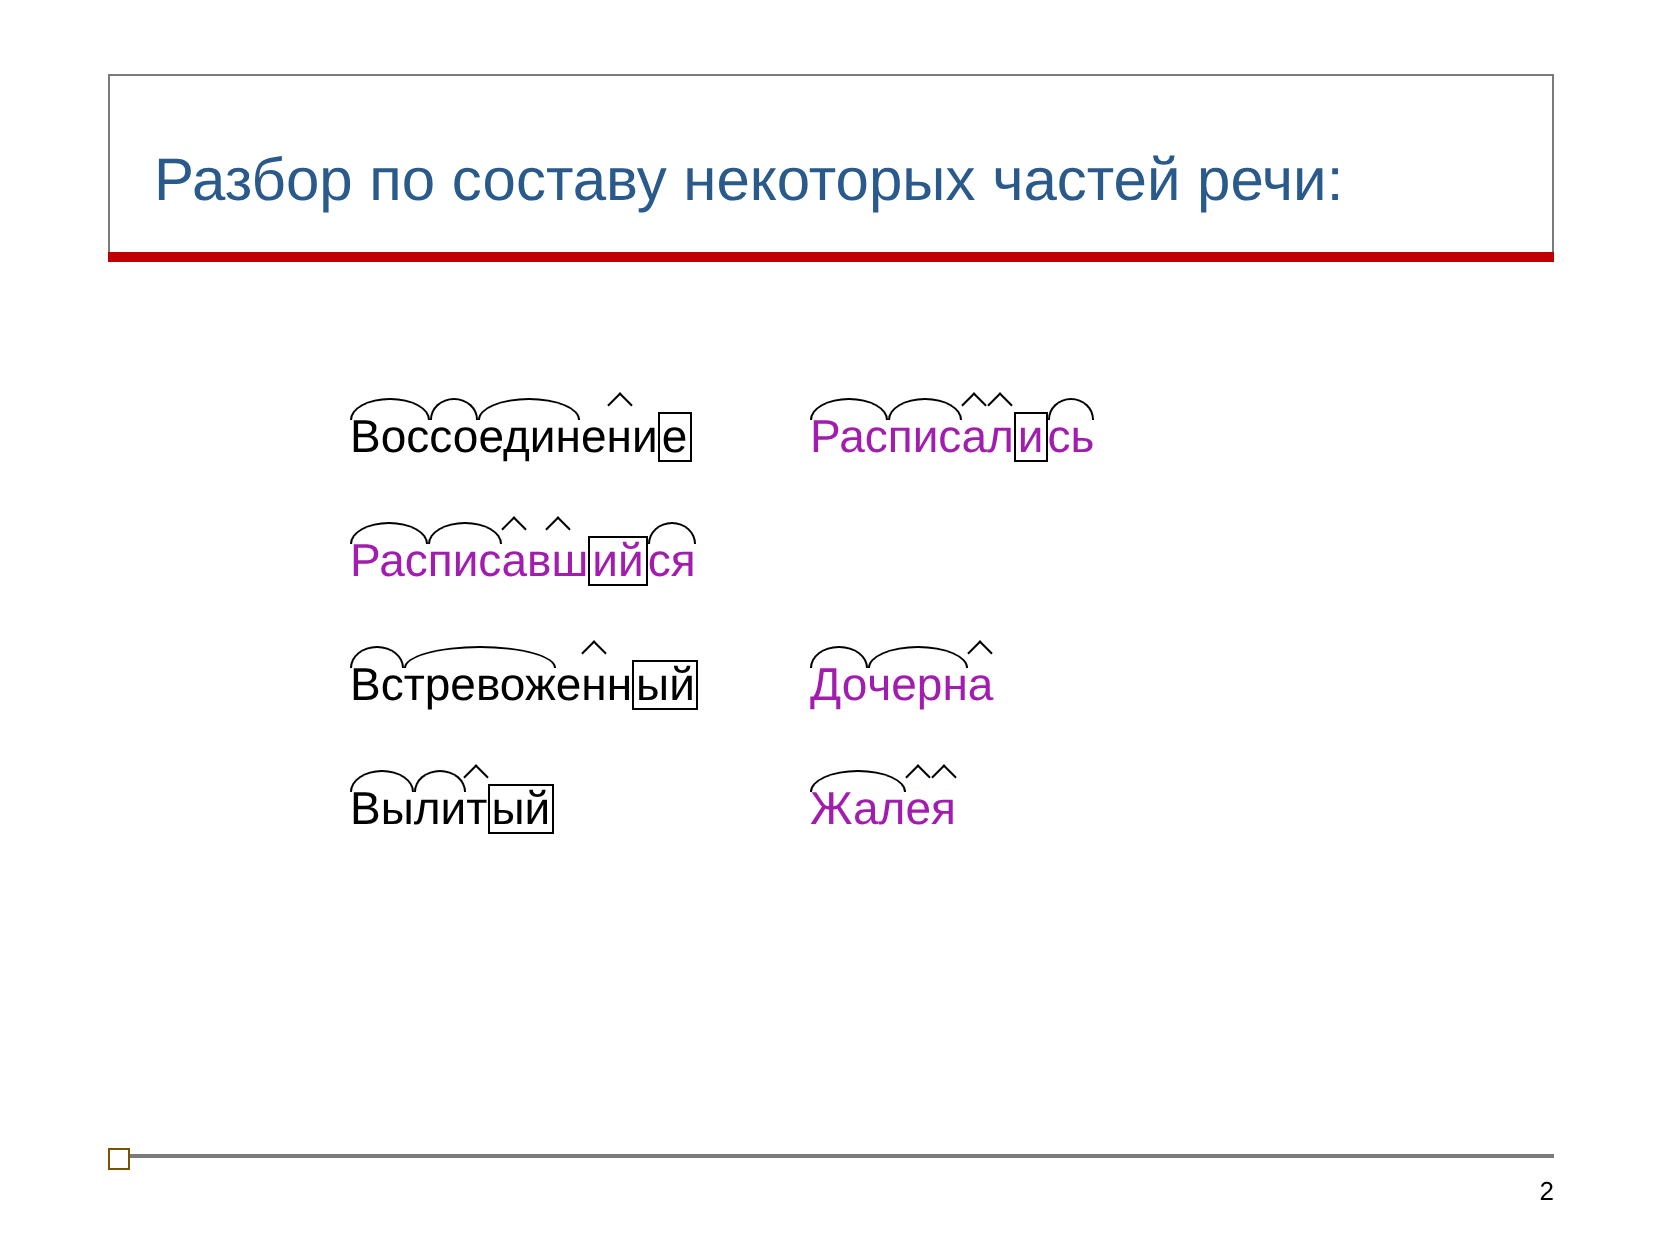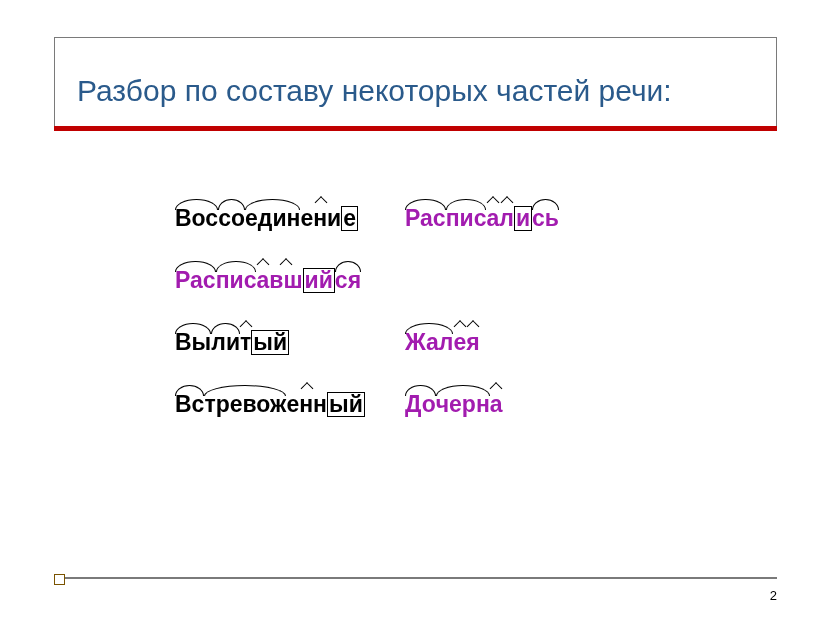--- a/index.html
+++ b/index.html
@@ -32,21 +32,20 @@
     height: 5px;
     background: #c00000;
     width: 100%;
     margin-top: -1px;
   }
   .words-region {
     position: absolute;
     left: 175px;
     top: 205px;
     width: 490px;
-    font-weight: bold;
   }
   .words-row {
     display: flex;
     margin-bottom: 35px;
   }
   .word-cell-left {
     width: 230px;
     font-size: 23px;
     color: #000;
     font-family: Arial, Helvetica, sans-serif;
@@ -136,26 +135,26 @@
 <div class="words-region">
 
 <div class="words-row">
       <div class="word-cell-left"><span class="mseg arc">Вос</span><span class="mseg arc">со</span><span class="mseg arc">един</span><span class="mseg caret">ени</span><span class="mseg boxed">е</span></div>
       <div class="word-cell-right"><span class="mseg arc">Рас</span><span class="mseg arc">пис</span><span class="mseg caret">а</span><span class="mseg caret">л</span><span class="mseg boxed">и</span><span class="mseg arc">сь</span></div>
     </div>
     <div class="words-row">
       <div class="word-cell-right"><span class="mseg arc">Рас</span><span class="mseg arc">пис</span><span class="mseg caret">а</span><span class="mseg caret">вш</span><span class="mseg boxed">ий</span><span class="mseg arc">ся</span></div>
     </div>
     <div class="words-row">
+      <div class="word-cell-left"><span class="mseg arc">Вс</span><span class="mseg arc">тревож</span><span class="mseg caret">енн</span><span class="mseg boxed">ый</span></div>
+      <div class="word-cell-right"><span class="mseg arc">До</span><span class="mseg arc">черн</span><span class="mseg caret">а</span></div>
+    </div>
+    <div class="words-row">
       <div class="word-cell-left"><span class="mseg arc">Вы</span><span class="mseg arc">ли</span><span class="mseg caret">т</span><span class="mseg boxed">ый</span></div>
       <div class="word-cell-right"><span class="mseg arc">Жал</span><span class="mseg caret">е</span><span class="mseg caret">я</span></div>
-    </div>
-    <div class="words-row">
-      <div class="word-cell-left"><span class="mseg arc">Вс</span><span class="mseg arc">тревож</span><span class="mseg caret">енн</span><span class="mseg boxed">ый</span></div>
-      <div class="word-cell-right"><span class="mseg arc">До</span><span class="mseg arc">черн</span><span class="mseg caret">а</span></div>
     </div>
     <div class="words-row">
     </div>
   </div>
 
 <div class="footer-line"></div>
 <div class="footer-square"></div>
 <div class="page-num">2</div>
 
 </body></html>

